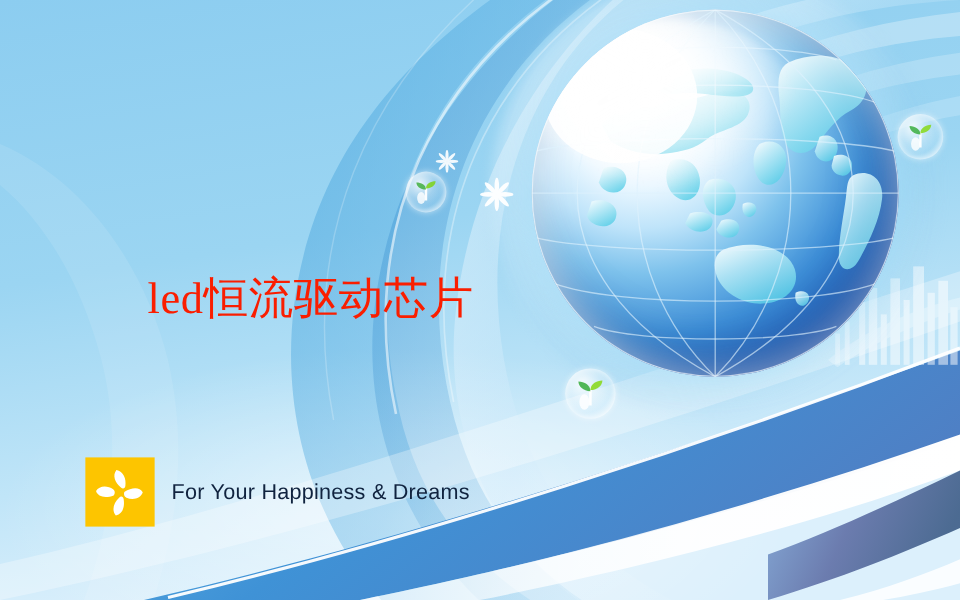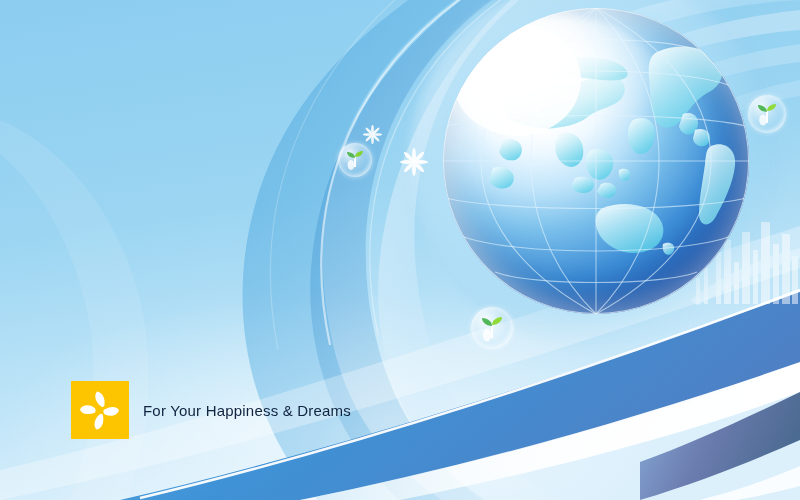--- a/index.html
+++ b/index.html
@@ -145,21 +145,21 @@
   #logo-name .reg {
     font-size: 17px;
     vertical-align: super;
     letter-spacing: 0;
   }
   #logo-tagline {
     display: block;
     margin-top: 2px;
     color: #10233f;
     font-family: "Liberation Sans", sans-serif;
-    font-size: 15px;
+    font-size: 18px;
     line-height: 1.1;
     letter-spacing: 0.2px;
     white-space: nowrap;
   }
 </style>
 </head>
 <body>
 
 <div id="banner">
 
@@ -401,20 +401,21 @@
   <div class="bubble" style="left:748px; top:95px; width:38px; height:38px;">
     <svg width="38" height="38" viewBox="0 0 38 38">
       <path d="M19,28 L19,15" stroke="#ffffff" stroke-width="2" fill="none" opacity="0.95"></path>
       <path d="M19,17 C14,17 10,14 10,10 C15,10 19,13 19,17 Z" fill="#3faf46" opacity="0.88"></path>
       <path d="M19,16 C24,16 28,13 28,9 C23,9 19,12 19,16 Z" fill="#8bd926" opacity="0.9"></path>
       <ellipse cx="15" cy="25" rx="3.8" ry="5.6" fill="#ffffff" opacity="0.8"></ellipse>
     </svg>
   </div>
 
   <div id="headline">
+    <span>led恒流驱动芯片</span>
   </div>
 
   <div id="logo">
     <svg id="logo-mark" viewBox="0 0 58 58">
       <rect x="0" y="0" width="58" height="58" fill="#fdc500"></rect>
       <g fill="#ffffff">
         <path d="M27,25 C24,19 24,13 29,10 C34,13 34,20 31,25 C30,27 28,27 27,25 Z" transform="rotate(-22 29 18)"></path>
         <path d="M33,28 C39,25 46,25 48,30 C46,35 39,36 34,33 C32,32 32,29 33,28 Z" transform="rotate(-6 41 30)"></path>
         <path d="M30,34 C33,40 33,46 28,49 C23,46 23,39 26,34 C27,32 29,32 30,34 Z" transform="rotate(18 28 41)"></path>
         <path d="M24,31 C18,34 11,34 9,29 C11,24 18,23 23,26 C25,27 25,30 24,31 Z" transform="rotate(6 16 29)"></path>

